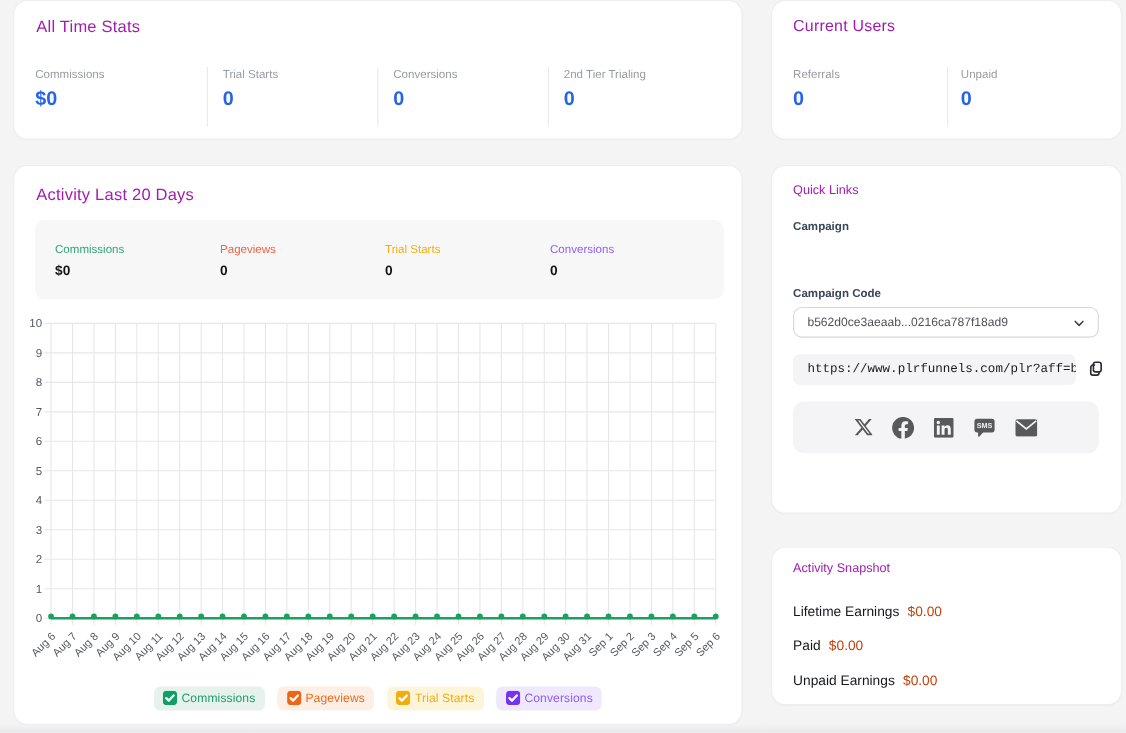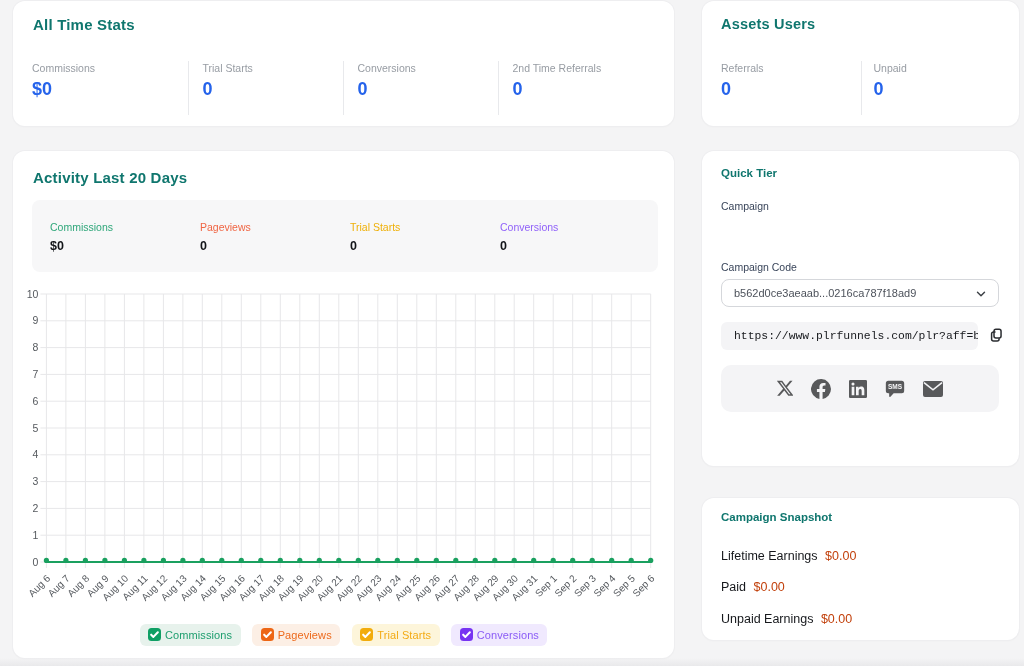--- a/index.html
+++ b/index.html
@@ -1,38 +1,38 @@
 <!DOCTYPE html>
 <html><head><meta charset="utf-8">
 <style>
 *{margin:0;padding:0;box-sizing:border-box}
 html,body{width:1024px;height:666px;background:#f4f4f5;font-family:"Liberation Sans",sans-serif;overflow:hidden}
 .card{position:absolute;background:#fff;border-radius:12px;box-shadow:0 0 0 1px #eeeef0,0 1px 2px rgba(0,0,0,.04)}
-.ctitle{position:absolute;font-size:15px;font-weight:bold;color:#0f766e;letter-spacing:.2px}
+.ctitle{position:absolute;font-size:15px;font-weight:normal;color:#a21caf;letter-spacing:.2px}
 .slabel{font-size:10.5px;color:#979ca3}
 .bigval{font-size:18px;font-weight:bold;color:#2563eb}
 
 #c1{left:13px;top:1px;width:661px;height:125px}
 #c2{left:702px;top:1px;width:317px;height:125px}
 .statrow{position:absolute;top:59.5px;left:0;right:0;height:54px;display:flex}
 .stat{padding-left:14px;padding-top:1px}
 .stat .bigval{margin-top:5px}
 .stat+.stat{border-left:1px solid #e8e9ec}
 
 #c3{left:13px;top:151px;width:661px;height:507px}
 #miniband{position:absolute;left:19px;top:49px;width:626px;height:72px;background:#f7f7f8;border-radius:8px;display:flex;padding:20.5px 0 0 18px}
 .mini .slabel{font-size:10.5px;line-height:12px}
 .mini .v{font-size:12.5px;font-weight:bold;color:#121418;margin-top:6px}
 #chartwrap{position:absolute;left:0;top:130px}
 #legend{position:absolute;left:0;right:0;top:472.5px;display:flex;justify-content:center;gap:11.5px}
 .chip{height:22.5px;border-radius:6px;display:flex;align-items:center;gap:4px;padding:0 8.5px;font-size:11px;letter-spacing:.1px}
 .chip svg{flex:0 0 auto}
 
 #c4{left:702px;top:151px;width:317px;height:315px}
-.qlabel{position:absolute;left:19px;font-size:10.5px;font-weight:normal;color:#39455a}
+.qlabel{position:absolute;left:19px;font-size:10.5px;font-weight:bold;color:#39455a}
 .sel{position:absolute;left:19px;width:278px;height:28px;border:1px solid #d5d7db;border-radius:8px;background:#fff;font-size:11px;color:#4d525b;display:flex;align-items:center;padding:0 12px}
 .sel svg{position:absolute;right:11px;top:8px}
 #urlbox{position:absolute;left:19px;top:171px;width:257px;height:28px;background:#f4f4f6;border-radius:6px;font-family:"Liberation Mono",monospace;font-size:11.4px;color:#17191d;display:flex;align-items:center;padding:0 0 0 13px;white-space:nowrap;overflow:hidden}
 #copybtn{position:absolute;left:285.5px;top:177px}
 #social{position:absolute;left:19px;top:214px;width:278px;height:47px;background:#f4f4f6;border-radius:10px;display:flex;align-items:center;justify-content:center;gap:18px}
 #assets{position:absolute;left:19px;top:277px;width:278px;height:29px;border:1px solid #d5d7db;border-radius:7px;background:#fff;display:flex;align-items:center;justify-content:center;gap:7px;font-size:10.5px;font-weight:bold;color:#17191d}
 
 #c5{left:702px;top:498px;width:317px;height:142px}
 .erow{position:absolute;left:19px;font-size:12.5px;color:#16181c}
 .eval{color:#c2410c;margin-left:4px}
@@ -48,27 +48,27 @@
       </div>
     <div class="stat" style="width:155px">
         <div class="slabel">Trial Starts</div>
         <div class="bigval">0</div>
       </div>
     <div class="stat" style="width:155px">
         <div class="slabel">Conversions</div>
         <div class="bigval">0</div>
       </div>
     <div class="stat" style="flex:1">
-        <div class="slabel">2nd Time Referrals</div>
+        <div class="slabel">2nd Tier Trialing</div>
         <div class="bigval">0</div>
       </div>
   </div>
 </div>
 <div class="card" id="c2">
-  <div class="ctitle" style="left:19px;top:15px;font-size:14.5px">Assets Users</div>
+  <div class="ctitle" style="left:19px;top:15px;font-size:14.5px">Current Users</div>
   <div class="statrow">
     <div class="stat" style="width:158.5px;padding-left:19px">
         <div class="slabel">Referrals</div>
         <div class="bigval">0</div>
       </div>
     <div class="stat" style="flex:1;padding-left:12px">
         <div class="slabel">Unpaid</div>
         <div class="bigval">0</div>
       </div>
   </div>
@@ -244,21 +244,21 @@
       Trial Starts</div>
     <div class="chip" style="background:#f0e9fe;color:#8b5cf6">
       <svg width="13" height="13" viewBox="0 0 14 14">
           <rect width="14" height="14" rx="3.8" fill="#7733f2"></rect>
           <path d="M3.4 7.2l2.4 2.4 4.8-5" stroke="#fff" stroke-width="2.2" fill="none" stroke-linecap="round" stroke-linejoin="round"></path>
         </svg>
       Conversions</div>
   </div>
 </div>
 <div class="card" id="c4">
-  <div class="ctitle" style="left:19px;top:16px;font-size:11.5px;letter-spacing:0">Quick Tier</div>
+  <div class="ctitle" style="left:19px;top:16px;font-size:11.5px;letter-spacing:0">Quick Links</div>
   <div class="qlabel" style="top:49px">Campaign</div>
   <div class="qlabel" style="top:110px">Campaign Code</div>
   <div class="sel" style="top:128px">b562d0ce3aeaab...0216ca787f18ad9
     <svg width="12" height="12" viewBox="0 0 12 12">
         <path d="M2.5 4.2 6 7.8l3.5-3.6" stroke="#3c4046" stroke-width="1.4" fill="none" stroke-linecap="round" stroke-linejoin="round"></path>
       </svg>
   </div>
   <div id="urlbox">https://www.plrfunnels.com/plr?aff=b562d0ce</div>
   <div id="copybtn"><svg width="15" height="15" viewBox="0 0 20 20" fill="none" stroke="#2a2c30" stroke-width="2" stroke-linecap="round" stroke-linejoin="round">
         <rect x="8" y="1.8" width="9.4" height="11.6" rx="2.6"></rect>
@@ -278,18 +278,18 @@
         <path d="M4 2h16a3 3 0 0 1 3 3v9a3 3 0 0 1-3 3h-9.6l-3.9 4.4c-.5.6-1.5.2-1.5-.6V17H4a3 3 0 0 1-3-3V5a3 3 0 0 1 3-3z"></path>
         <text x="12" y="12.4" text-anchor="middle" font-family="Liberation Sans,sans-serif" font-weight="bold" font-size="7.8" fill="#f4f4f6">SMS</text>
       </svg>
     <svg width="20" height="16" viewBox="0 0 24 19" fill="#58595b">
         <path d="M2.4 0h19.2A2.4 2.4 0 0 1 24 2.4v14.2a2.4 2.4 0 0 1-2.4 2.4H2.4A2.4 2.4 0 0 1 0 16.6V2.4A2.4 2.4 0 0 1 2.4 0z"></path>
         <path d="M1.2 1.8 12 10.5 22.8 1.8" fill="none" stroke="#f4f4f6" stroke-width="1.9"></path>
       </svg>
   </div>
 </div>
 <div class="card" id="c5">
-  <div class="ctitle" style="left:19px;top:13px;font-size:11.5px;letter-spacing:0">Campaign Snapshot</div>
+  <div class="ctitle" style="left:19px;top:13px;font-size:11.5px;letter-spacing:0">Activity Snapshot</div>
   <div class="erow" style="top:51px">Lifetime Earnings <span class="eval">$0.00</span></div>
   <div class="erow" style="top:82px">Paid <span class="eval">$0.00</span></div>
   <div class="erow" style="top:114px">Unpaid Earnings <span class="eval">$0.00</span></div>
 </div>
 <div id="fade"></div>
 
 </body></html>

